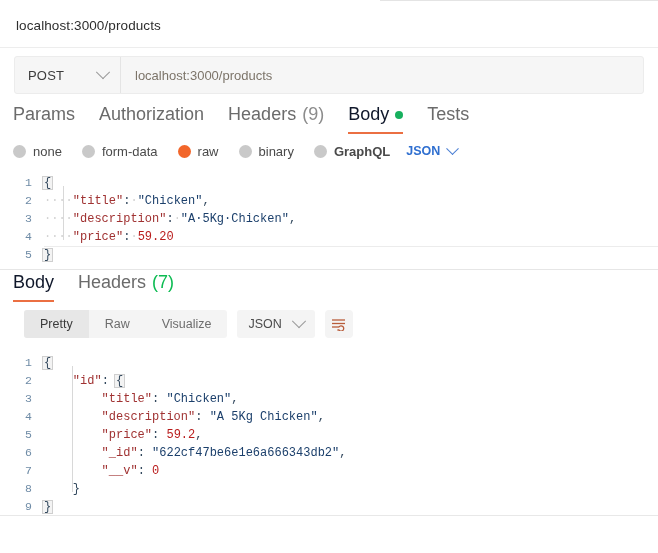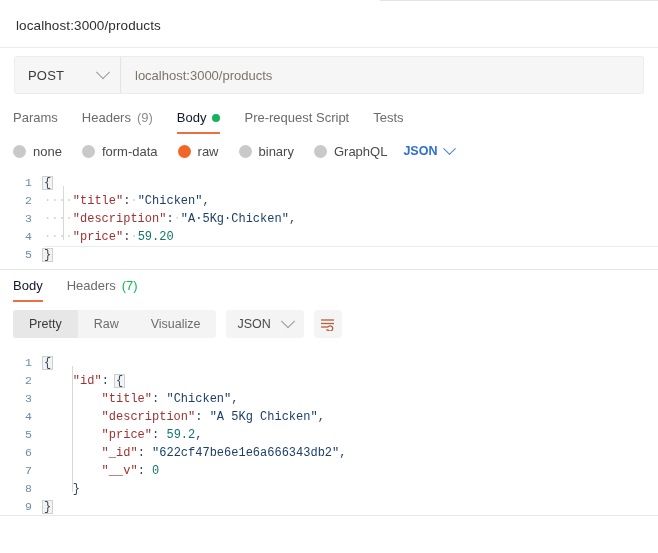--- a/index.html
+++ b/index.html
@@ -97,21 +97,21 @@
   .req-tabs {
     display: flex;
     align-items: flex-end;
     padding: 0 13px;
     height: 32px;
     gap: 0;
   }
   .rtab {
     position: relative;
     padding: 0 12px 9px 12px;
-    font-size: 13px;
+    font-size: 18px;
     color: #6b6b6b;
     cursor: pointer;
     white-space: nowrap;
     display: flex;
     align-items: center;
     gap: 6px;
     margin-top: 38px;
   }
   .rtab:first-child { padding-left: 0; }
   .rtab.active { color: #0f172a; }
@@ -206,21 +206,21 @@
     padding-right: 12px;
     box-sizing: border-box;
     color: #6e8ba6;
     font-size: 11.5px;
     flex: 0 0 auto;
     user-select: none;
   }
   .code-text { white-space: pre; }
   .k { color: #a03232; }
   .s { color: #1b3f6b; }
-  .n { color: #0f766e; }
+  .n { color: #b91c1c; }
   .p { color: #33495e; }
   .ws { color: #d2d2d2; }
 
   .fold-guide {
     position: absolute;
     width: 1px;
     background: #d8d8d8;
   }
   .brace-box {
     display: inline-block;
@@ -244,21 +244,21 @@
     align-items: flex-end;
     padding: 10px 13px 0 13px;
     height: 32px;
     box-sizing: border-box;
   }
 
   
   .res-toolbar {
     display: flex;
     align-items: center;
-    padding: 8px 13px 10px 13px;
+    padding: 8px 13px 10px 24px;
     gap: 10px;
   }
   .seg {
     display: flex;
     background: #f4f4f4;
     border-radius: 3px;
     overflow: hidden;
     height: 28px;
   }
   .seg-item {
@@ -328,30 +328,30 @@
     </div>
     <div class="url-input" placeholder="Enter request URL">localhost:3000/products</div>
   </div>
 </div>
 
 <div class="req-tabs">
   <div class="rtab">
       <span>Params</span>
     </div>
   <div class="rtab">
+      <span>Authorization</span>
+    </div>
+  <div class="rtab">
     <span>Headers</span>
     <span class="count-grey">(9)</span>
   </div>
   <div class="rtab active">
     <span>Body</span>
     <span class="green-dot"></span>
   </div>
-  <div class="rtab">
-      <span>Pre-request Script</span>
-    </div>
   <div class="rtab">
       <span>Tests</span>
     </div>
 </div>
 
 <div class="body-types">
   <div class="radio-item">
     <span class="radio"></span>
     <span>none</span>
   </div>
@@ -360,21 +360,21 @@
     <span>form-data</span>
   </div>
   <div class="radio-item">
     <span class="radio on"></span>
     <span>raw</span>
   </div>
   <div class="radio-item">
     <span class="radio"></span>
     <span>binary</span>
   </div>
-  <div class="radio-item" style="margin-right:8px;">
+  <div class="radio-item" style="margin-right:8px;font-weight:bold;">
     <span class="radio"></span>
     <span>GraphQL</span>
   </div>
   <div class="json-select">
     <span>JSON</span>
     <span class="chev-blue"></span>
   </div>
 </div>
 
 <div class="editor req-editor">

